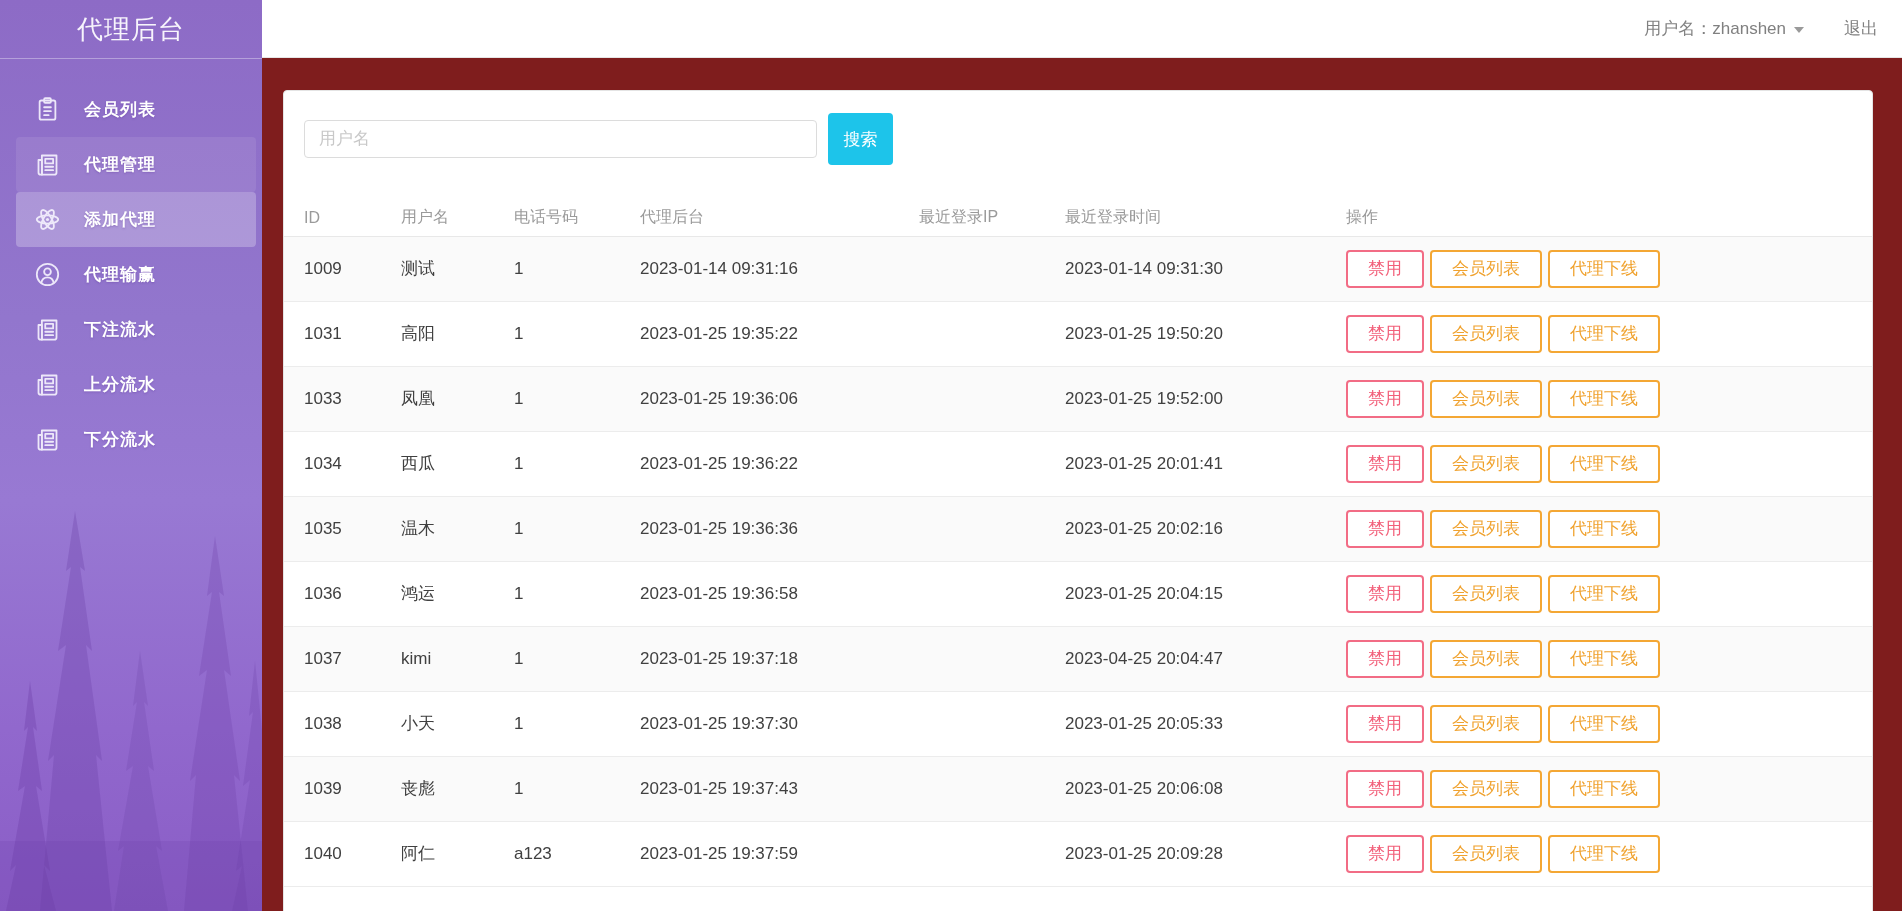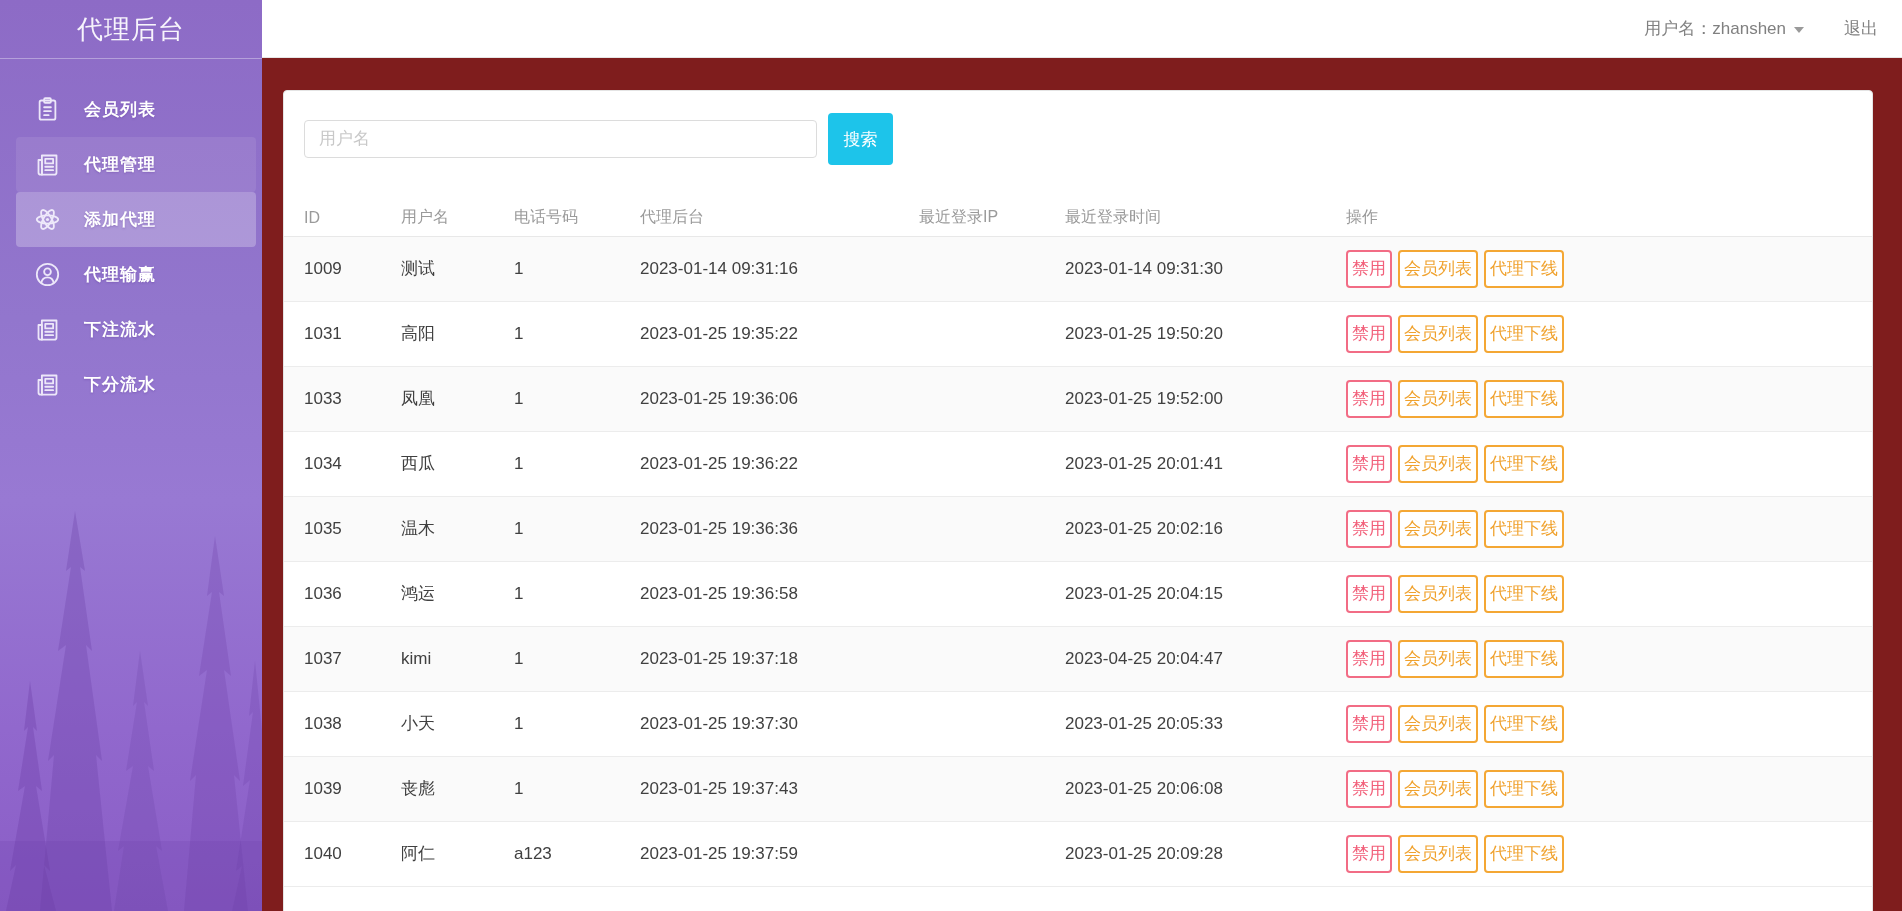--- a/index.html
+++ b/index.html
@@ -50,21 +50,21 @@
 
   
   table { width:100%; border-collapse:collapse; margin-top:35px; table-layout:fixed; }
   th { height:36px; text-align:left; font-weight:normal; font-size:16px; color:#9a9a9a;
     border-bottom:1px solid #e8e8e8; vertical-align:middle; }
   td { height:65px; font-size:17px; color:#404040; border-bottom:1px solid #ececec;
     vertical-align:middle; overflow:hidden; white-space:nowrap; }
   th:first-child, td:first-child { padding-left:20px; }
   tbody tr:nth-child(odd) { background:#fafafa; }
   tbody tr:nth-child(even) { background:#ffffff; }
-  .btn { display:inline-block; height:38px; line-height:34px; padding:0 4px; margin-right:6px;
+  .btn { display:inline-block; height:38px; line-height:34px; padding:0 20px; margin-right:6px;
     background:#ffffff; border-radius:4px; font-size:17px; cursor:pointer; vertical-align:middle;
     font-family:"Liberation Sans","DejaVu Sans",sans-serif; }
   .btn-danger { border:2px solid #f26c85; color:#f2607a; }
   .btn-warn   { border:2px solid #f4a734; color:#f0a22e; }
 </style>
 </head>
 <body>
 
 <aside class="sidebar">
   <svg class="trees" viewBox="0 0 262 400" preserveAspectRatio="none">
@@ -124,20 +124,31 @@
       <div class="menu-item">
         <span class="menu-icon">
           <svg viewBox="0 0 24 24">
             <path d="M7 4h13v15a2 2 0 0 1-2 2H7z"></path>
             <path d="M7 8H4v11a2 2 0 0 0 2 2h1z"></path>
             <rect x="10" y="7" width="7" height="4"></rect>
             <path d="M10 14h7M10 17h7"></path>
           </svg>
         </span>
         <span class="menu-label">下注流水</span>
+      </div>
+      <div class="menu-item">
+        <span class="menu-icon">
+          <svg viewBox="0 0 24 24">
+            <path d="M7 4h13v15a2 2 0 0 1-2 2H7z"></path>
+            <path d="M7 8H4v11a2 2 0 0 0 2 2h1z"></path>
+            <rect x="10" y="7" width="7" height="4"></rect>
+            <path d="M10 14h7M10 17h7"></path>
+          </svg>
+        </span>
+        <span class="menu-label">上分流水</span>
       </div>
       <div class="menu-item">
         <span class="menu-icon">
           <svg viewBox="0 0 24 24">
             <path d="M7 4h13v15a2 2 0 0 1-2 2H7z"></path>
             <path d="M7 8H4v11a2 2 0 0 0 2 2h1z"></path>
             <rect x="10" y="7" width="7" height="4"></rect>
             <path d="M10 14h7M10 17h7"></path>
           </svg>
         </span>

